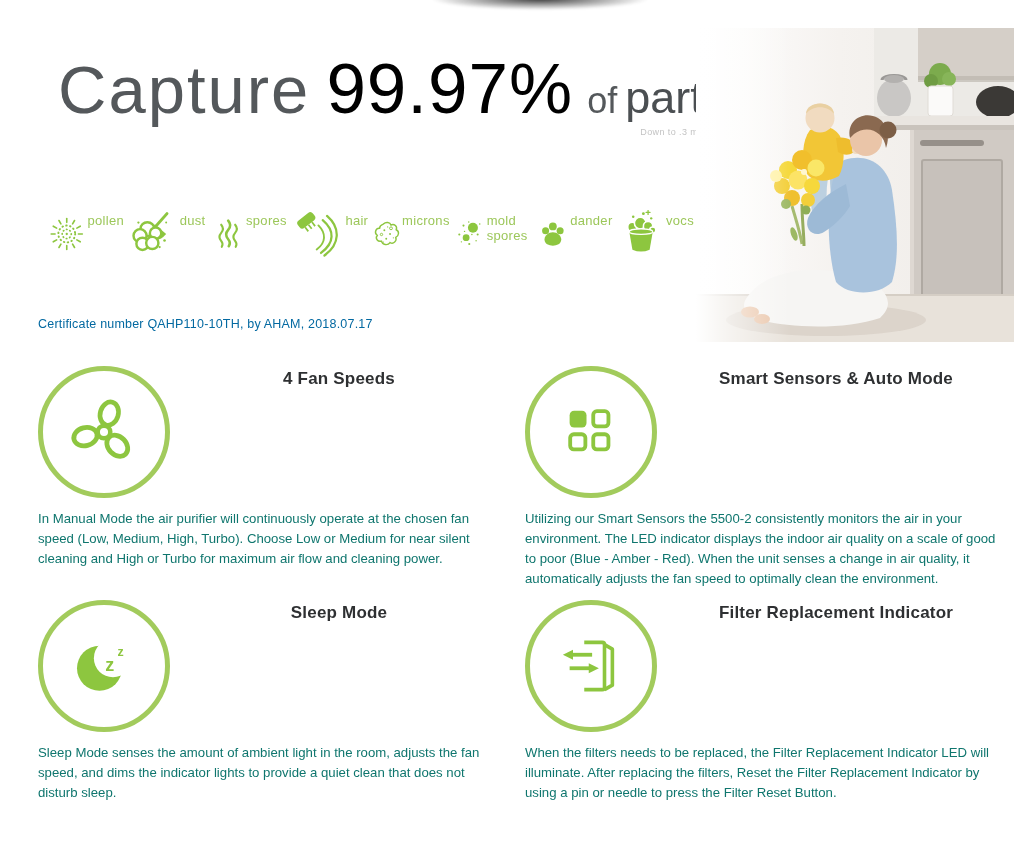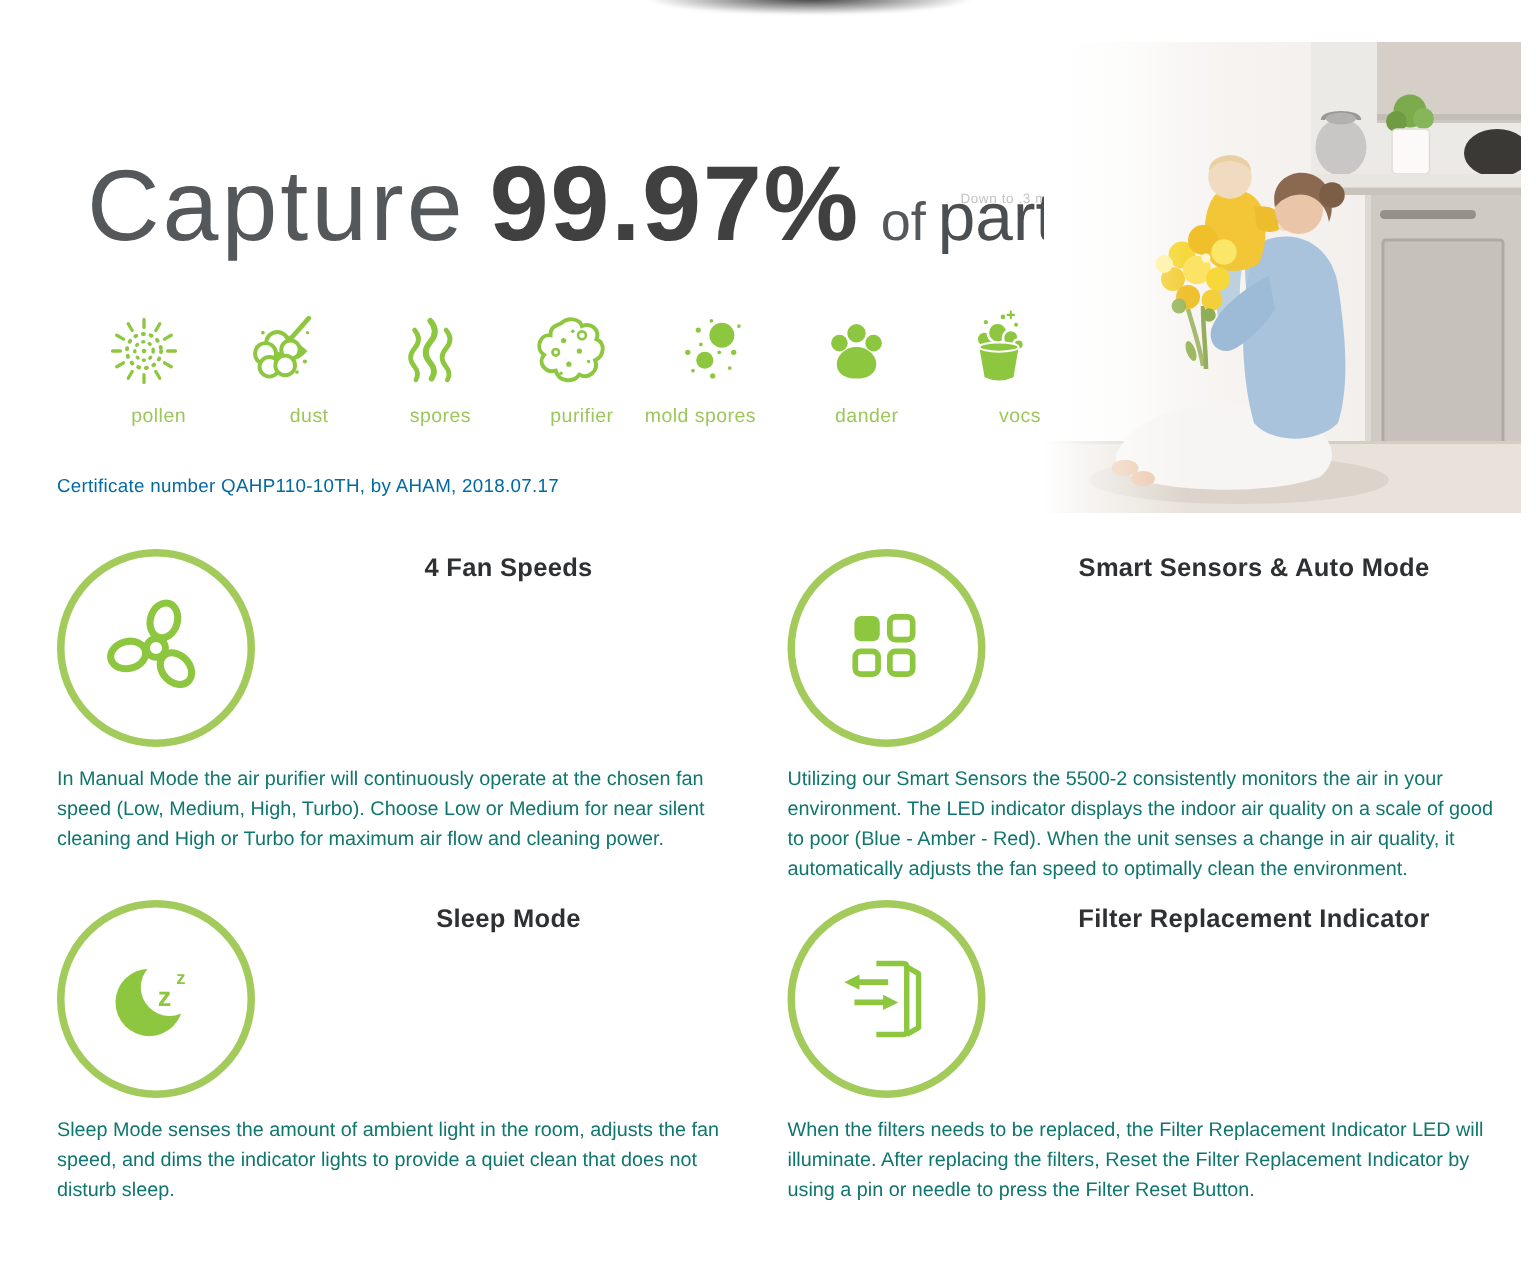--- a/index.html
+++ b/index.html
@@ -7,29 +7,29 @@
   .page{position:relative;width:1024px;height:849px;background:#ffffff;overflow:hidden;}
 
   
   .smudge{position:absolute;top:-12px;left:430px;width:220px;height:22px;border-radius:50%;
     background:radial-gradient(ellipse at center, rgba(25,25,25,.85) 0%, rgba(25,25,25,0) 70%);
     filter:blur(1px);}
 
   
   .headline{position:absolute;left:58px;top:48px;display:flex;align-items:baseline;white-space:nowrap;}
   .hl-prefix{font-size:67px;font-weight:300;color:#54585b;letter-spacing:2px;margin-right:16px;}
-  .hl-big{font-size:71px;font-weight:700;color:#404040;letter-spacing:1px;margin-right:14px;margin-top:48px;}
+  .hl-big{font-size:71px;font-weight:400;color:#000000;letter-spacing:1px;margin-right:14px;}
   .hl-of{font-size:36px;font-weight:400;color:#54585b;margin-right:8px;text-align:right;}
   .hl-part{font-size:45px;font-weight:500;color:#4b4f52;}
   .hl-subnote{position:absolute;left:628px;top:127px;width:140px;text-align:center;
     font-size:9px;color:#c3c3c3;letter-spacing:.4px;}
 
   
   .prow{position:absolute;left:46px;top:206px;width:648px;display:flex;justify-content:space-between;}
-  .pitem{display:flex;flex-direction:column;align-items:flex-end;width:78px;}
+  .pitem{display:flex;align-items:flex-start;width:78px;}
   .pitem svg{display:block;}
   .plabel{margin-top:7px;font-size:13px;color:#9cc75a;letter-spacing:.3px;}
 
   .certificate{position:absolute;left:38px;top:317px;font-size:12.5px;color:#0369a1;letter-spacing:.2px;}
 
   
   .photo{position:absolute;left:696px;top:28px;width:318px;height:314px;overflow:hidden;}
   .photo-fade{position:absolute;inset:0;background:linear-gradient(90deg,#ffffff 0%,rgba(255,255,255,.65) 9%,rgba(255,255,255,0) 30%);}
 
   
@@ -187,34 +187,52 @@
       <svg width="56" height="56" viewBox="0 0 64 64">
         <g class="gs" stroke-linecap="round">
           <path stroke-width="3.6" d="M21,16 q6,7 0,14 q-6,7 0,14 q4,5 1,10"></path>
           <path stroke-width="4.4" d="M33,9 q7,8 0,16 q-7,8 0,16 q5,6 1,12"></path>
           <path stroke-width="3.6" d="M45,16 q6,7 0,14 q-6,7 0,14 q4,5 1,10"></path>
         </g>
       </svg>
       <span class="plabel">spores</span>
     </div>
 
+    <div class="pitem">
+      <svg width="56" height="56" viewBox="0 0 64 64">
+        <g transform="rotate(-38 20 16)">
+          <rect class="g" x="8" y="10" width="22" height="11" rx="4"></rect>
+          <g class="gs" stroke-width="2">
+            <line x1="13" y1="21" x2="13" y2="27"></line>
+            <line x1="18" y1="21" x2="18" y2="27"></line>
+            <line x1="23" y1="21" x2="23" y2="27"></line>
+          </g>
+        </g>
+        <g class="gs" stroke-linecap="round">
+          <path stroke-width="2.6" d="M38,16 C52,28 52,42 36,54"></path>
+          <path stroke-width="2.6" d="M43,11 C59,25 58,44 40,57"></path>
+          <path stroke-width="2.2" d="M33,22 C42,31 42,42 31,50"></path>
+        </g>
+      </svg>
+      <span class="plabel">hair</span>
+    </div>
 
     <div class="pitem">
       <svg width="56" height="56" viewBox="0 0 64 64">
         <path d="M24,11 C29,6 38,7 40,13 C47,10 54,16 51,23 C58,26 57,36 50,39 C53,47 45,54 38,50 C33,57 22,55 20,47 C12,49 6,41 11,35 C4,30 8,19 16,20 C16,14 19,13 24,11 Z" fill="#ffffff" stroke="#8dc63f" stroke-width="3"></path>
         <circle class="g" cx="26" cy="24" r="2"></circle>
         <circle class="g" cx="38" cy="32" r="2"></circle>
         <circle class="g" cx="30" cy="42" r="2"></circle>
         <circle class="gs" cx="40" cy="20" r="3" stroke-width="2"></circle>
         <circle class="gs" cx="20" cy="33" r="2.5" stroke-width="2"></circle>
         <circle class="g" cx="33" cy="17" r="1.3"></circle>
         <circle class="g" cx="45" cy="40" r="1.3"></circle>
         <circle class="g" cx="24" cy="49" r="1.3"></circle>
       </svg>
-      <span class="plabel">purifier</span>
+      <span class="plabel">microns</span>
     </div>
 
     <div class="pitem">
       <svg width="56" height="56" viewBox="0 0 64 64">
         <circle class="g" cx="38" cy="20" r="9.5"></circle>
         <circle class="g" cx="25" cy="39" r="6.5"></circle>
         <circle class="g" cx="20" cy="16" r="2"></circle>
         <circle class="g" cx="47" cy="33" r="2"></circle>
         <circle class="g" cx="31" cy="51" r="2"></circle>
         <circle class="g" cx="12" cy="33" r="2"></circle>

